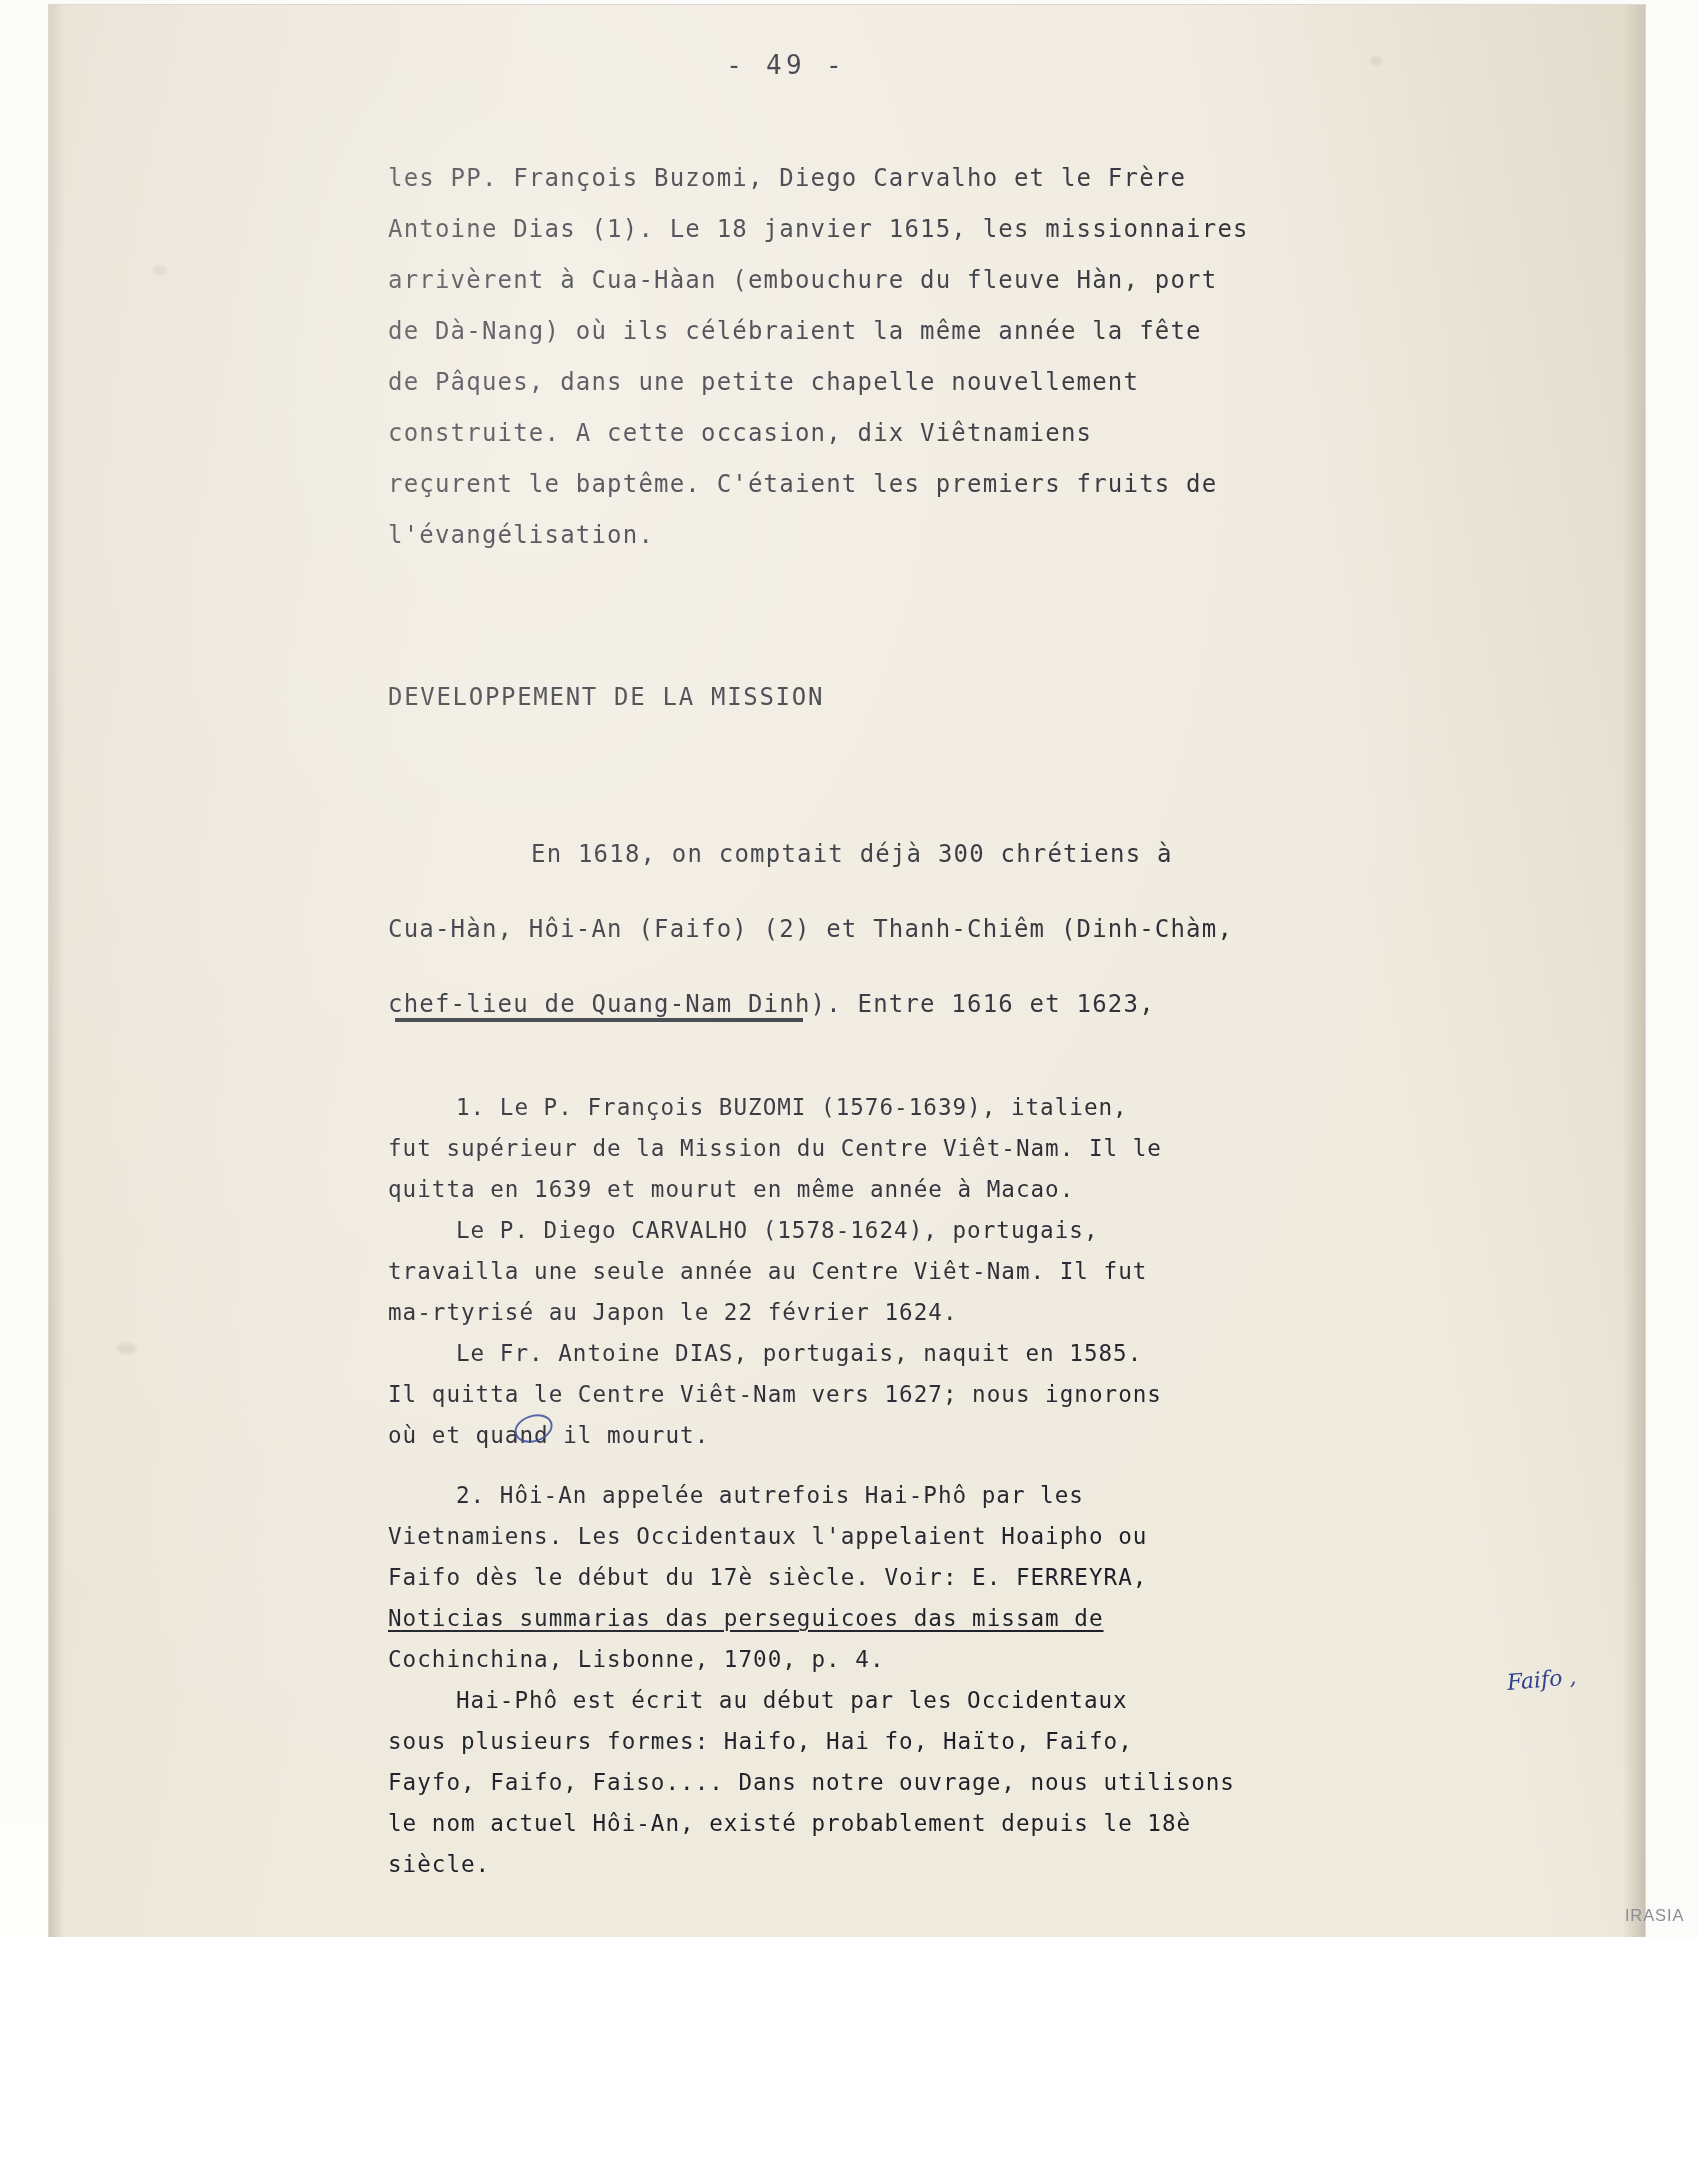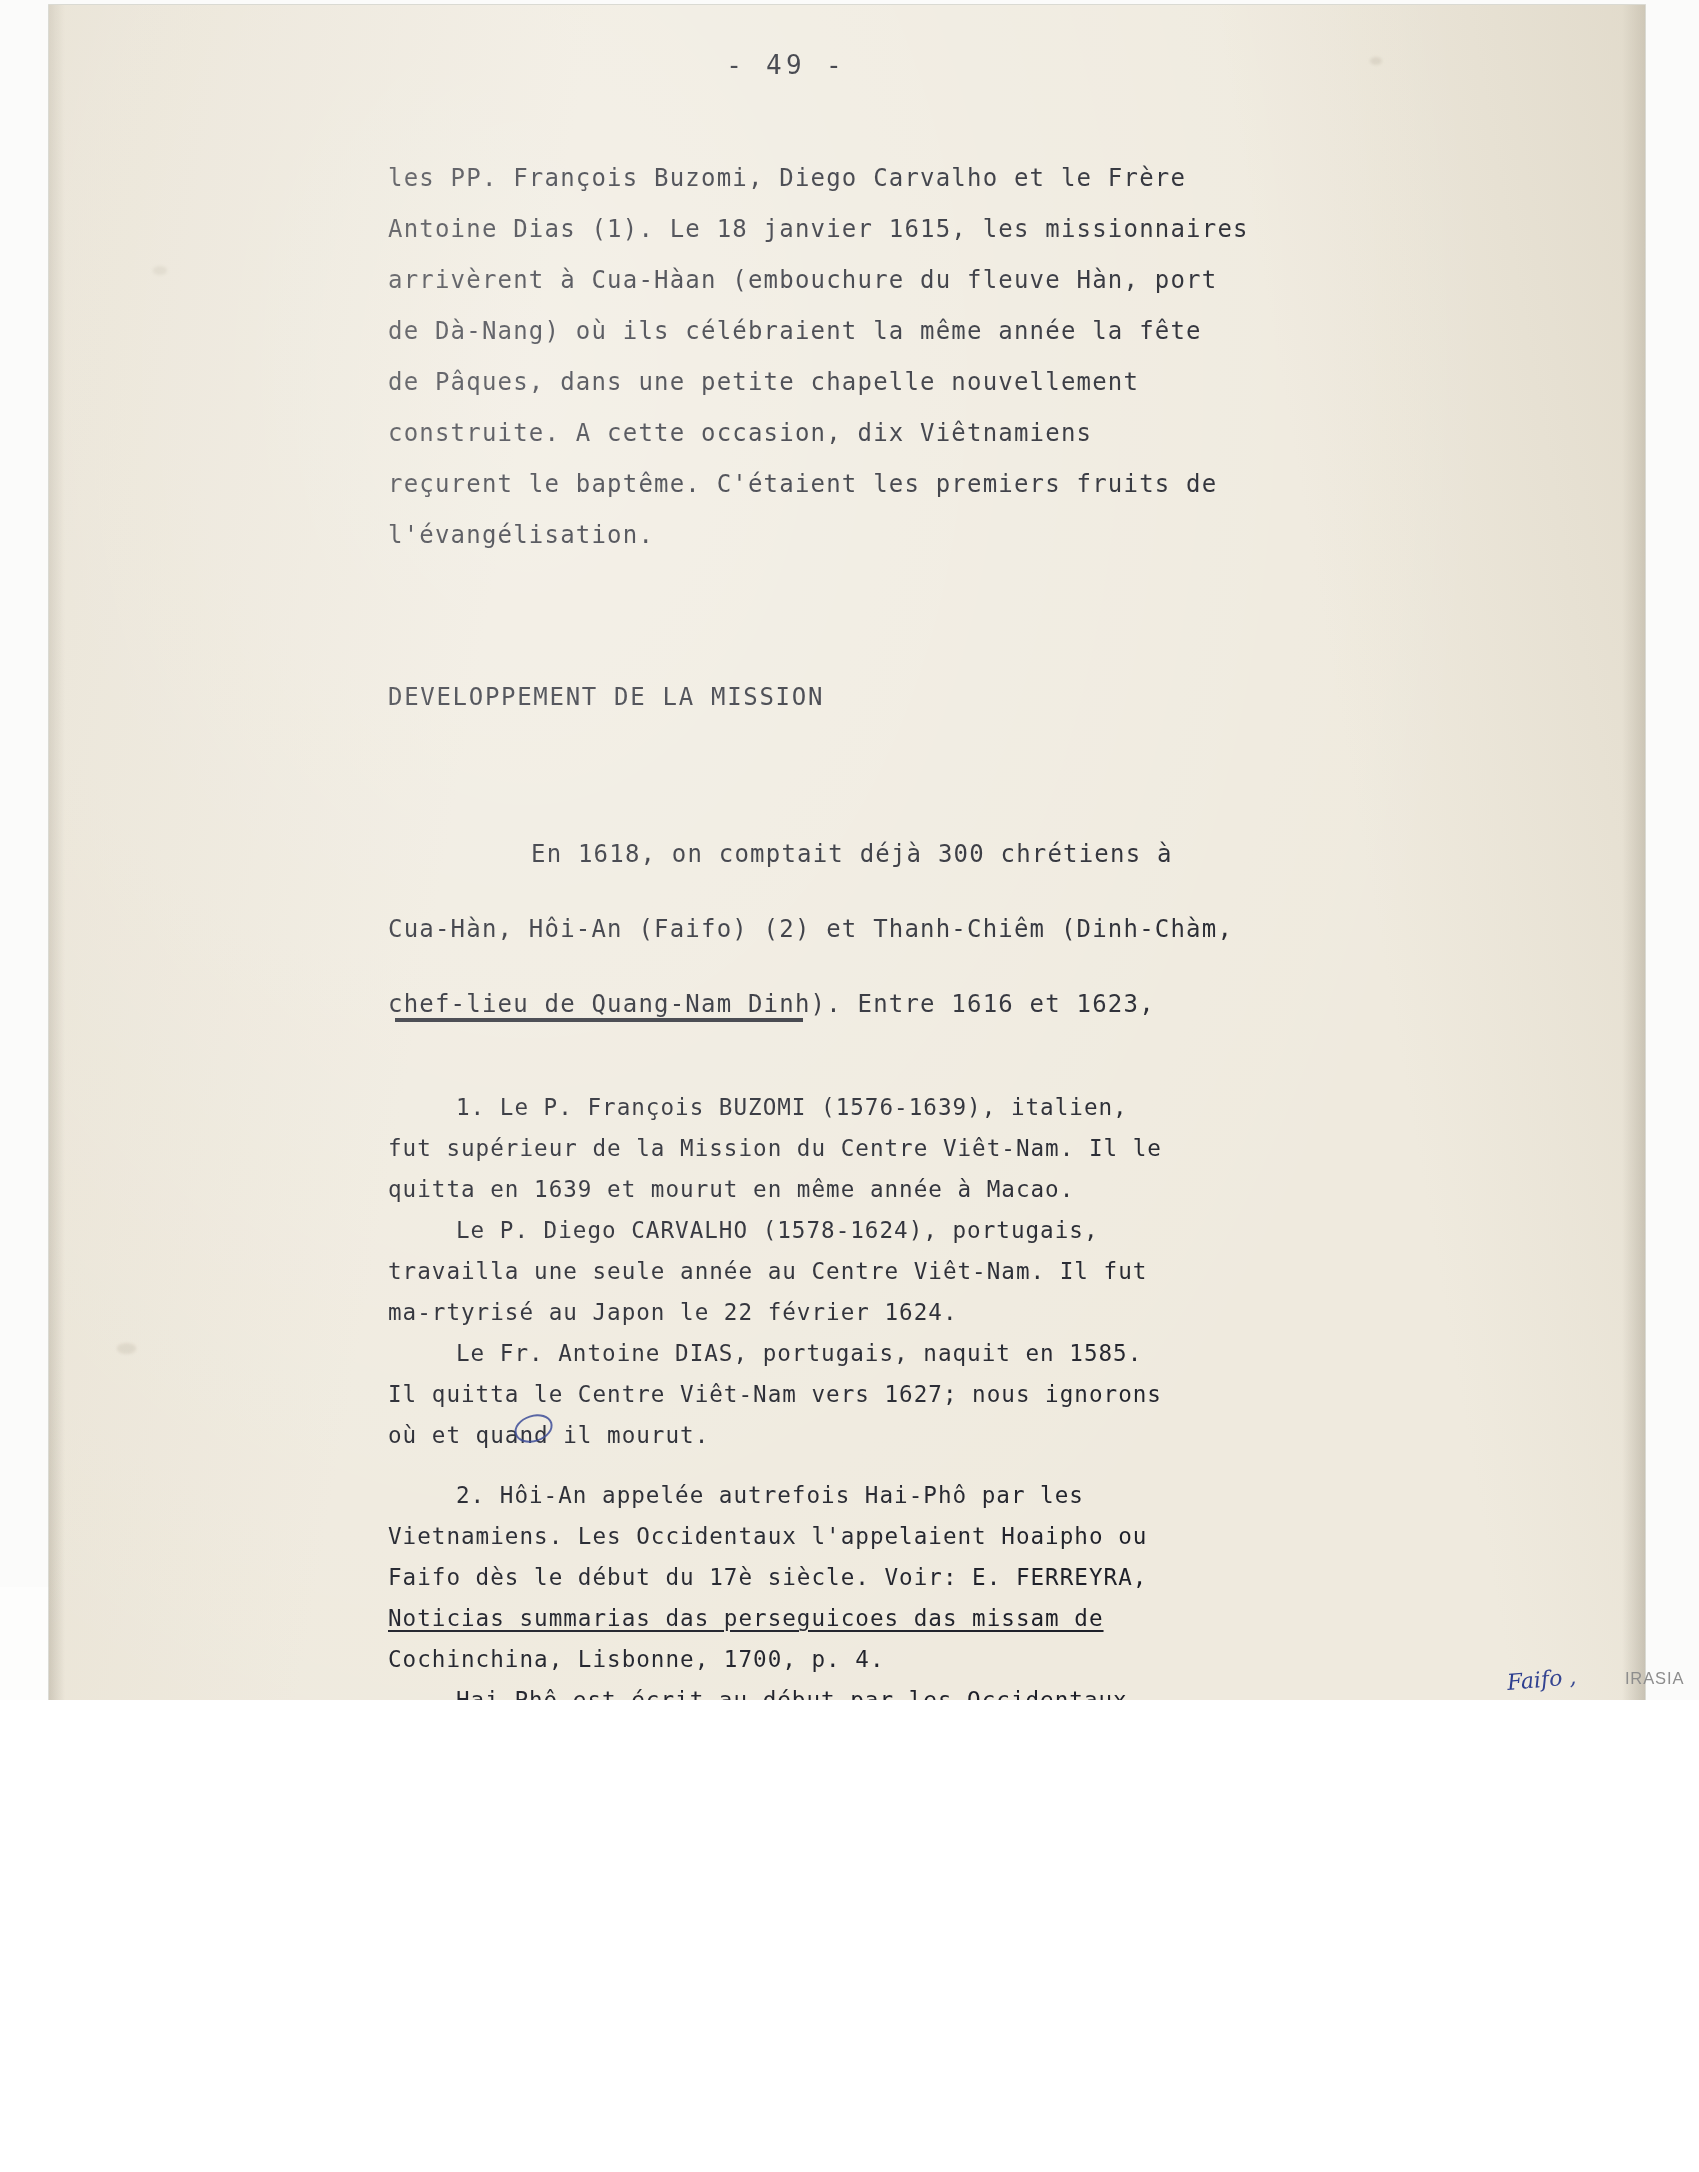--- a/index.html
+++ b/index.html
@@ -3,21 +3,21 @@
 <meta charset="utf-8">
 <style>
   html, body {
     margin: 0;
     padding: 0;
     background: #ffffff;
   }
   #page {
     position: relative;
     width: 1700px;
-    height: 1700px;
+    height: 1937px;
     background: #f2f2ef;
     overflow: hidden;
     font-family: "DejaVu Sans Mono", "Liberation Mono", monospace;
   }
   
   .scanner-bed {
     position: absolute;
     inset: 0;
     background: #fbfbfa;
   }

